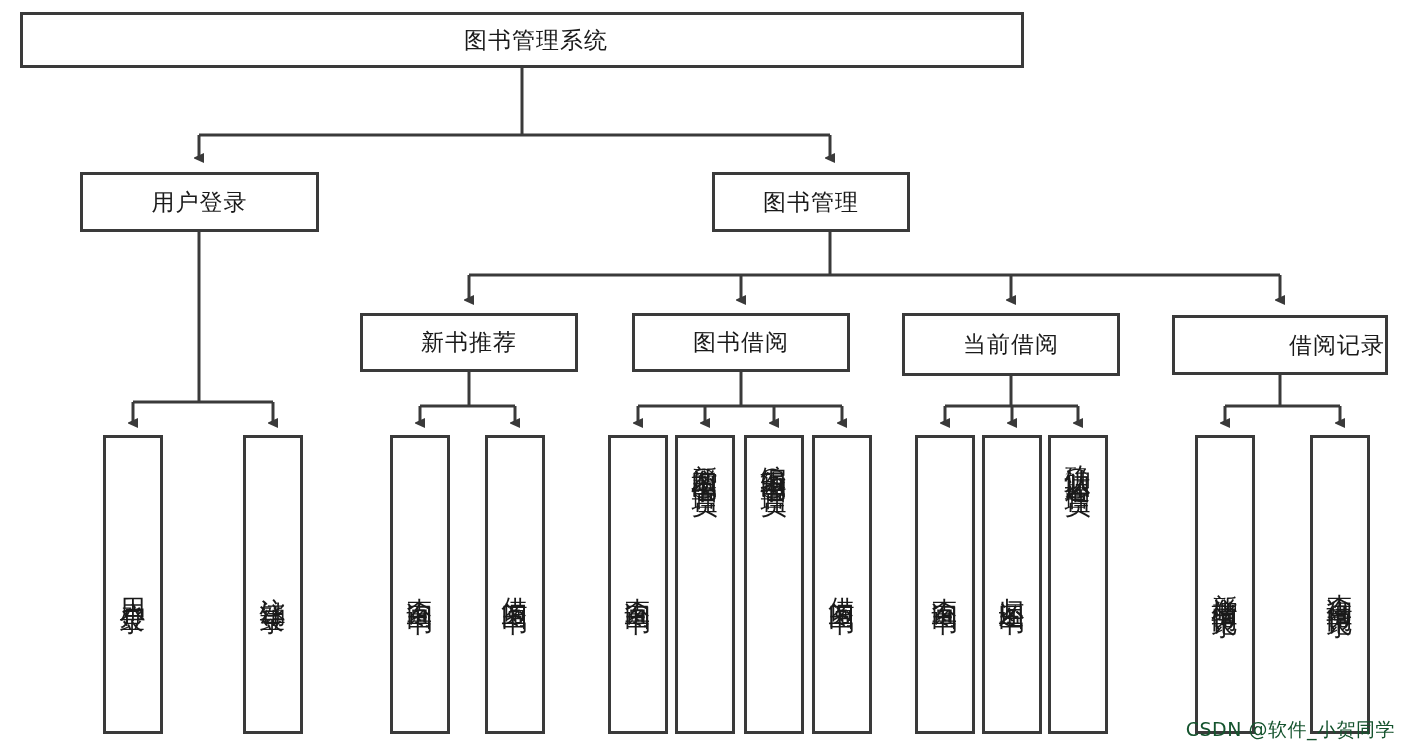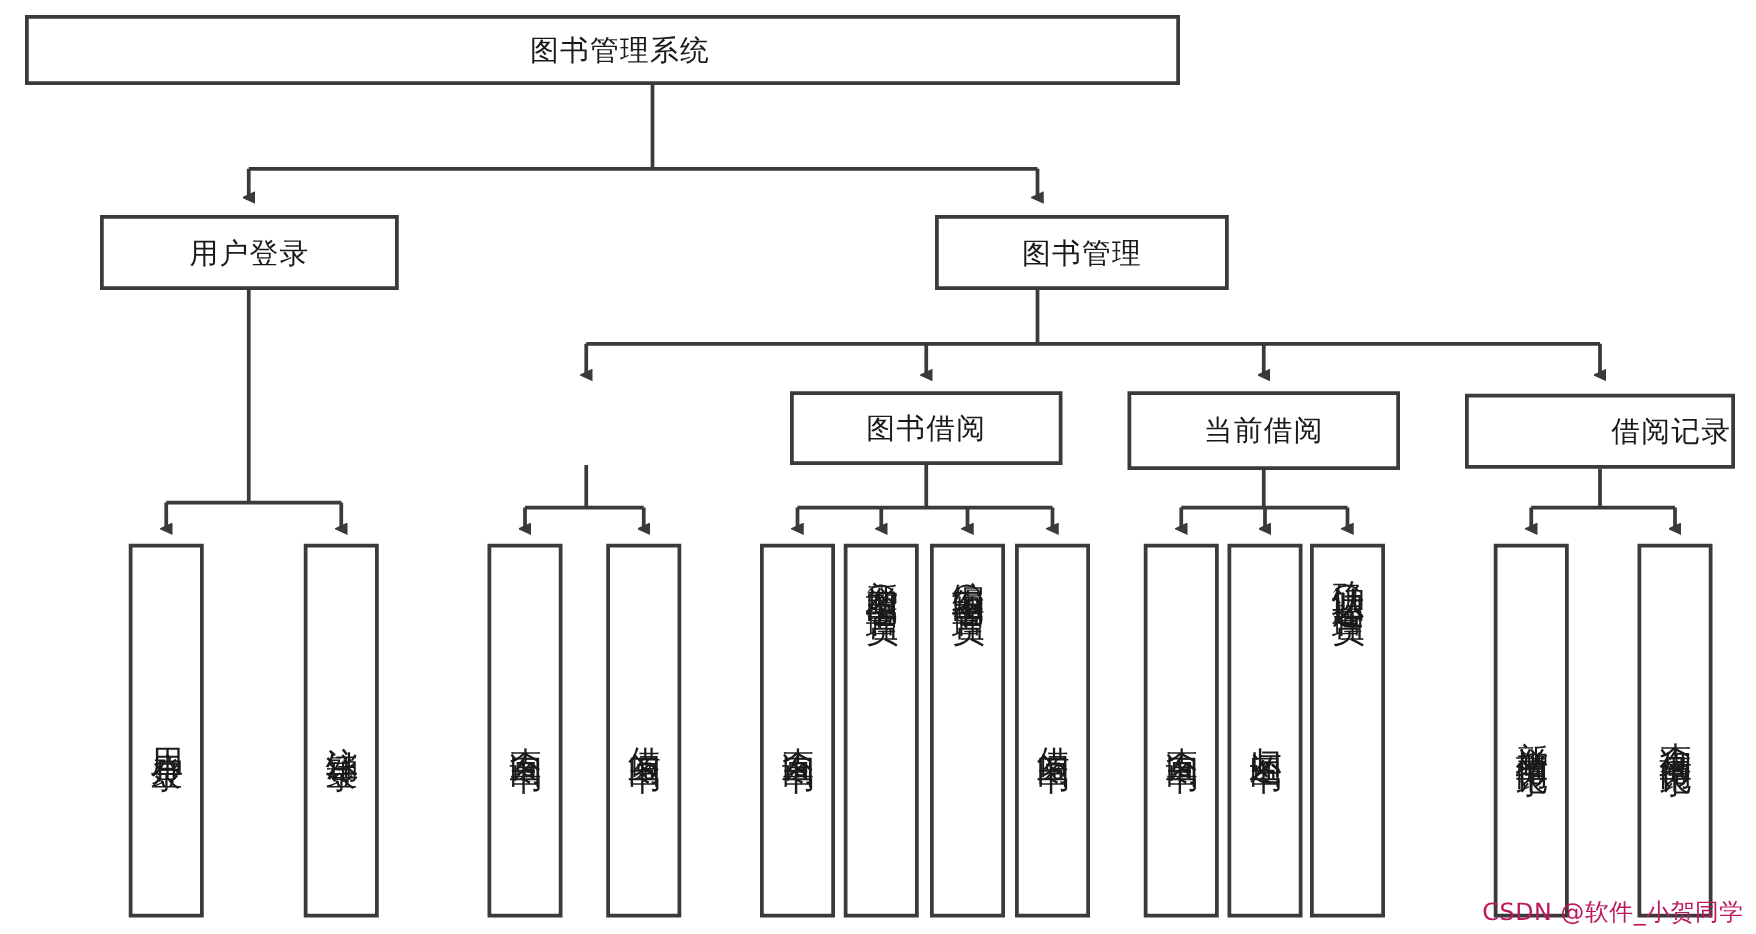--- a/index.html
+++ b/index.html
@@ -52,21 +52,21 @@
   }
   .node.vert.centered {
     align-items: center;
     padding-top: 0;
   }
   .watermark {
     position: absolute;
     right: 10px;
     bottom: 4px;
     font-size: 19px;
-    color: #be185d;
+    color: #14532d;
     letter-spacing: 0.5px;
     white-space: nowrap;
     margin-left: 39px;
   }
 </style>
 </head>
 <body>
 
 <div id="canvas">
 
@@ -113,31 +113,34 @@
       <path d="M1012,406 L1012,423" marker-end="url(#arrow)"></path>
       <path d="M1078,406 L1078,423" marker-end="url(#arrow)"></path>
 
       <path d="M1280,375 L1280,406"></path>
       <path d="M1225,406 L1340,406"></path>
       <path d="M1225,406 L1225,423" marker-end="url(#arrow)"></path>
       <path d="M1340,406 L1340,423" marker-end="url(#arrow)"></path>
     </g>
   </svg>
 
-  <div class="node horiz" style="left:20px; top:12px; width:924px; height:56px;padding-left:28px;">
+  <div class="node horiz" style="left:20px; top:12px; width:1004px; height:56px;padding-left:28px;">
     <span>图书管理系统</span>
   </div>
 
   <div class="node horiz" style="left:80px; top:172px; width:239px; height:60px;">
     <span>用户登录</span>
   </div>
-  <div class="node horiz" style="left:712px; top:172px; width:235px; height:60px;margin-left:36px;">
+  <div class="node horiz" style="left:712px; top:172px; width:198px; height:60px;">
     <span>图书管理</span>
   </div>
 
+  <div class="node horiz" style="left:360px; top:313px; width:218px; height:59px;">
+    <span>新书推荐</span>
+  </div>
   <div class="node horiz" style="left:632px; top:313px; width:218px; height:59px;">
     <span>图书借阅</span>
   </div>
   <div class="node horiz" style="left:902px; top:313px; width:218px; height:63px;">
     <span>当前借阅</span>
   </div>
   <div class="node horiz" style="left:1172px; top:315px; width:216px; height:60px;justify-content:flex-end;">
     <span>借阅记录</span>
   </div>
 

